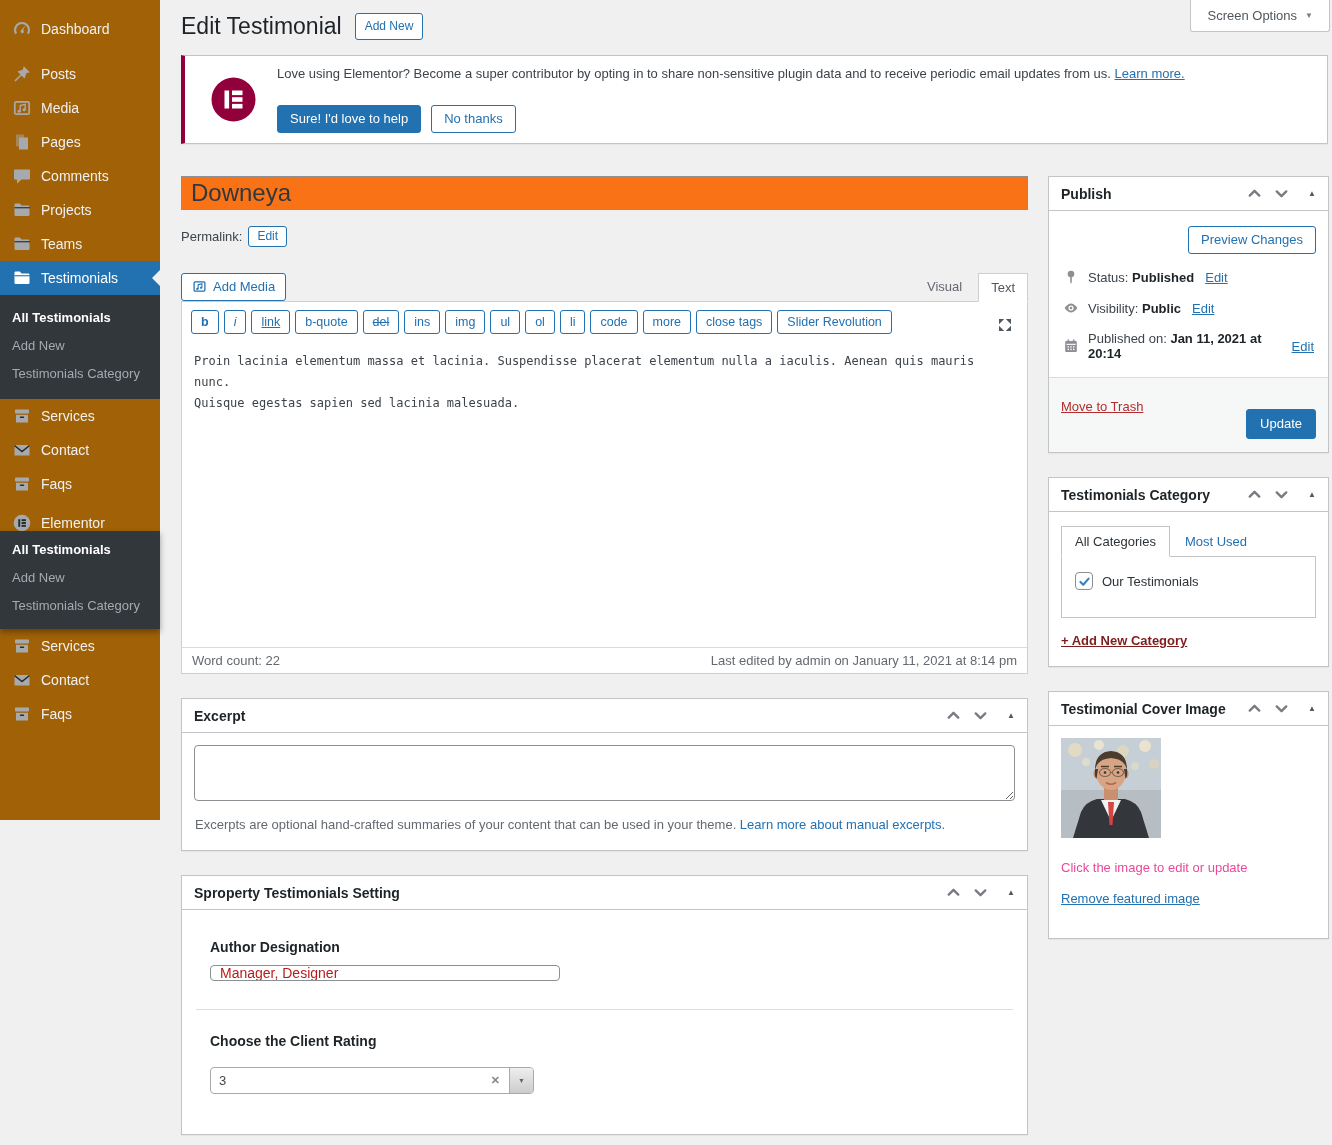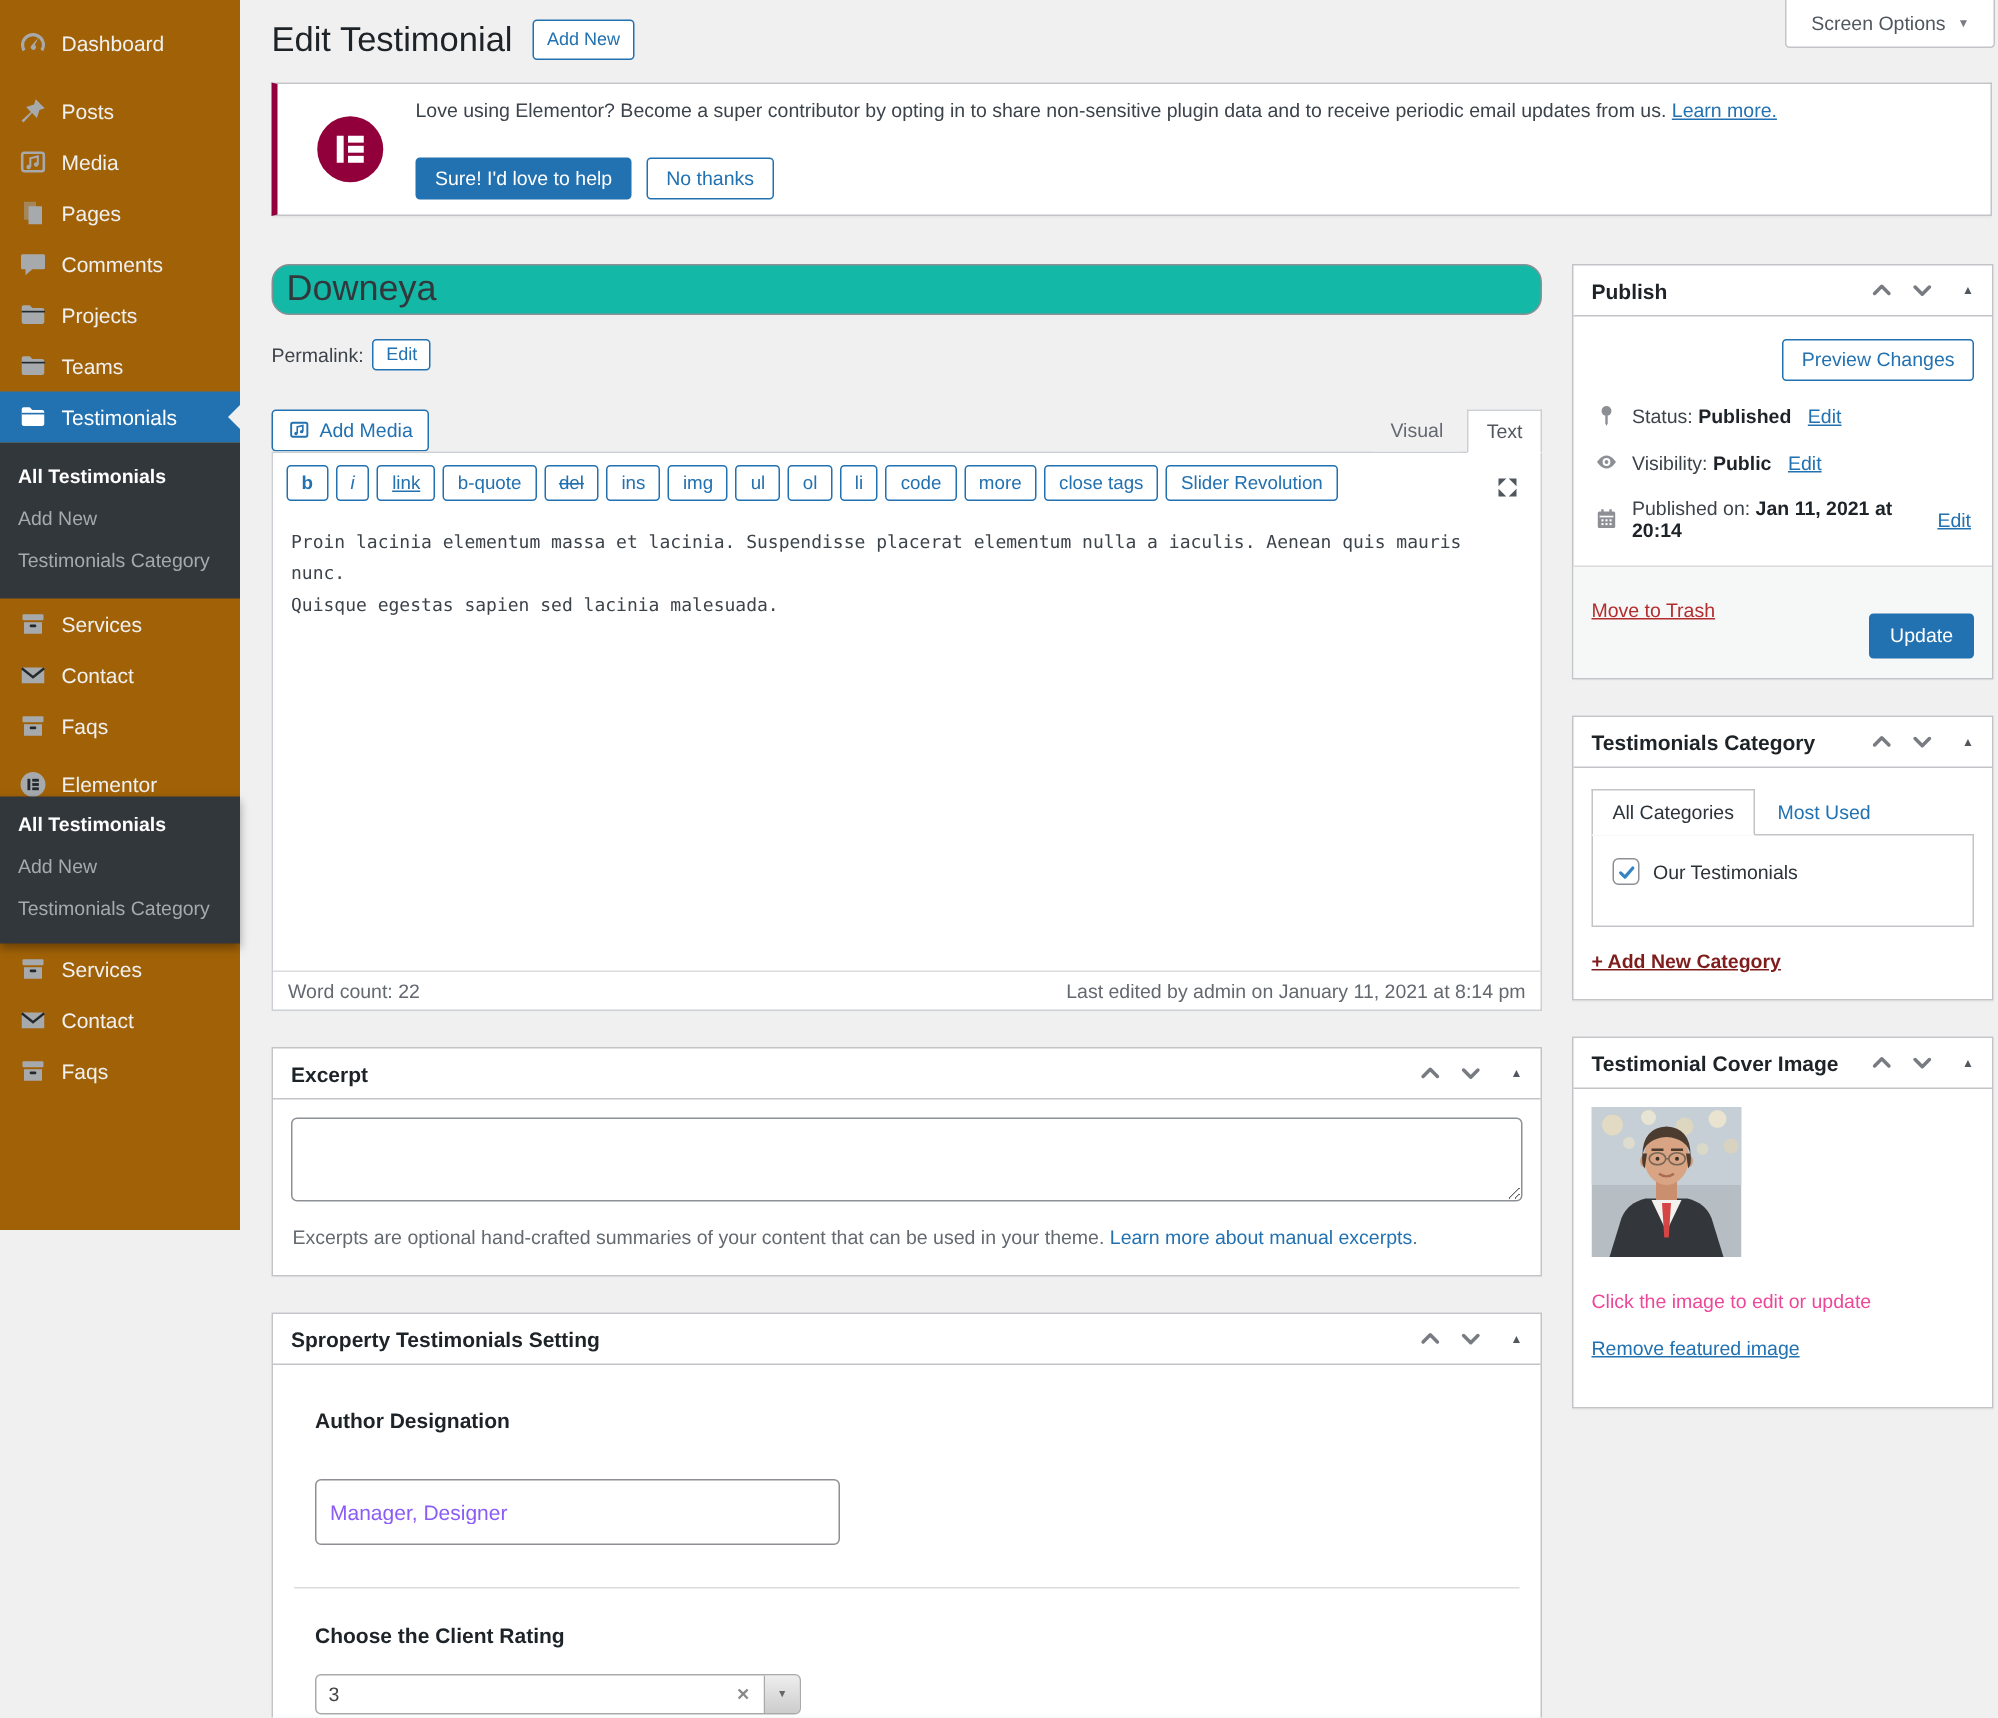--- a/index.html
+++ b/index.html
@@ -39,21 +39,21 @@
 
 
 .btn{display:inline-flex;align-items:center;justify-content:center;font-family:inherit;font-size:13px;border-radius:3px;cursor:pointer;border:1px solid #2271b1;background:#fff;color:#2271b1;padding:5px 12px;text-decoration:none;line-height:1.25;white-space:nowrap}
 .btn.pri{background:#2271b1;color:#fff}
 .btn.xs{padding:2px 8px;font-size:12px}
 
 
 #main{position:absolute;left:181px;top:0;width:847px}
 .h1row{margin-top:10px;display:flex;align-items:center;gap:13px;height:32px}
 h1{font-size:23px;font-weight:400;color:#1d2327}
-#title{margin-top:134px;width:100%;height:34px;border:1px solid #8c8f94;border-radius:12px;padding:0 9px;font-size:24px;font-family:inherit;color:#32373c;background:#14b8a6;display:block}
+#title{margin-top:134px;width:100%;height:34px;border:1px solid #8c8f94;border-radius:0;padding:0 9px;font-size:24px;font-family:inherit;color:#32373c;background:#f97316;display:block}
 .permalink{margin-top:16px;font-size:13px;display:flex;align-items:center;gap:6px;color:#3c434a}
 .permalink a{color:#2271b1;text-decoration:underline}
 .ed-top{margin-top:20px;display:flex;justify-content:space-between;align-items:flex-end;height:34px}
 .addmedia{gap:6px;padding:5px 10px}
 .addmedia .ic{display:flex}
 .addmedia .ic svg{width:15px;height:15px}
 .ed-tabs{display:flex;position:relative;z-index:2}
 .tab{font-size:13px;padding:6px 12px;cursor:pointer}
 .tab.visual{background:#f0f0f1;color:#646970;margin-right:4px}
 .tab.text{background:#fff;color:#50575e;border:1px solid #ccd0d4;border-bottom:1px solid #fff;margin-bottom:-1px}
@@ -76,21 +76,21 @@
 .pb-icons{display:flex;align-items:center;gap:10px}
 .pb-icons .hicon{display:flex;cursor:pointer}
 .pb-icons svg{width:17px;height:17px}
 .pb-icons .tri{font-size:8px;color:#50575e;margin-left:8px;cursor:pointer}
 .pb-body{padding:12px}
 .excerpt-ta{width:100%;height:56px;border:1px solid #8c8f94;border-radius:4px;resize:both;font-family:inherit;font-size:14px;padding:6px;display:block;color:#2c3338}
 .help{margin-top:16px;font-size:13px;color:#646970;padding:0 1px 6px}
 .help a{color:#2271b1;}
 .settings-body{padding:6px 28px 40px}
 .field-label{font-weight:bold;font-size:14px;color:#1d2327;margin-top:23px}
-.txt-input{margin-top:31px;width:350px;height:44px;border:1px solid #8c8f94;border-radius:4px;padding:0 9px;font-size:14px;font-family:inherit;color:#8b5cf6;display:block}
+.txt-input{margin-top:10px;width:350px;height:16px;border:1px solid #8c8f94;border-radius:4px;padding:0 9px;font-size:14px;font-family:inherit;color:#b91c1c;display:block}
 .hr{border:0;border-top:1px solid #dcdcde;margin:28px -14px 0}
 .select2{margin-top:18px;width:324px;height:27px;border:1px solid #aaa;border-radius:4px;background:#fff;display:flex;align-items:center}
 .select2 .val{flex:1;padding:0 8px;font-size:13px;color:#444}
 .select2 .clear{color:#888;font-size:11px;font-weight:bold;padding-right:9px;cursor:pointer}
 .select2 .dd{width:24px;align-self:stretch;border-left:1px solid #aaa;border-radius:0 3px 3px 0;background:linear-gradient(#eee,#ccc);display:flex;align-items:center;justify-content:center;font-size:7px;color:#666;cursor:pointer}
 
 
 #rightcol{position:absolute;left:1048px;top:176px;width:281px}
 #rightcol .postbox{margin-top:0}
 #rightcol .postbox + .postbox{margin-top:24px}

